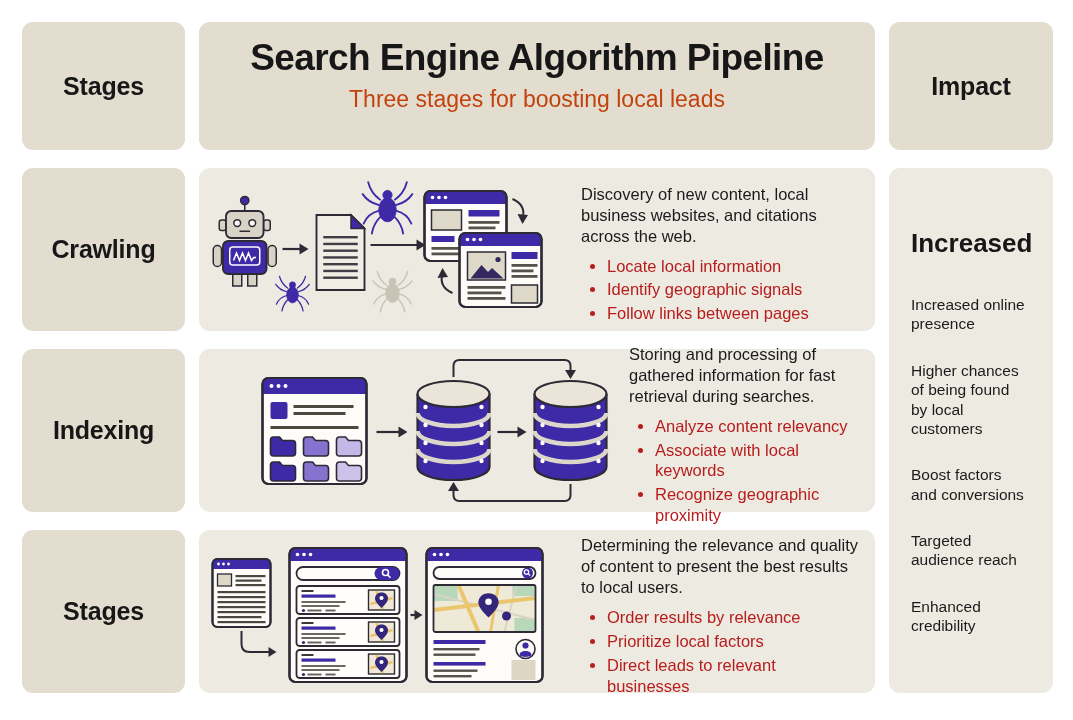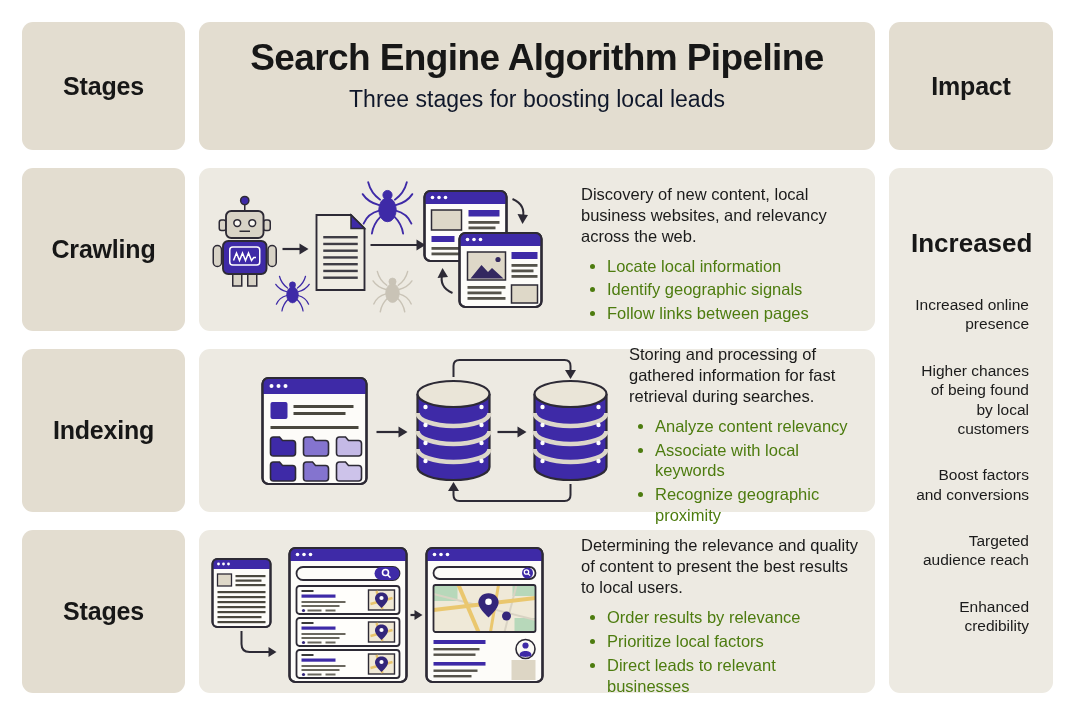--- a/index.html
+++ b/index.html
@@ -16,38 +16,38 @@
     column-gap:14px; row-gap:18px;
     padding:22px 20px 0 22px;
   }
   .panel { border-radius:11px; }
   .panel.dark  { background:#e3ddd0; }
   .panel.light { background:#edeae2; }
   .hdr-cell { display:flex; align-items:center; justify-content:center; }
   .hdr-label { font-size:25px; font-weight:700; letter-spacing:-0.2px; }
   .title-box { grid-column:2; grid-row:1; text-align:center; padding-top:15px; }
   .title-box h1 { margin:0; font-size:37px; font-weight:700; letter-spacing:-0.6px; }
-  .title-box p  { margin:7px 0 0 0; font-size:23px; font-weight:400; color:#0f172a; }
+  .title-box p  { margin:7px 0 0 0; font-size:23px; font-weight:400; color:#c2410c; }
   .stages-hdr   { grid-column:1; grid-row:1; }
   .impact-hdr   { grid-column:3; grid-row:1; }
   .stage-label-1 { grid-column:1; grid-row:2;align-items:center; }
   .stage-label-2 { grid-column:1; grid-row:3; }
   .stage-label-3 { grid-column:1; grid-row:4; }
   .stage-row-1 { grid-column:2; grid-row:2; }
   .stage-row-2 { grid-column:2; grid-row:3;padding-left:48px; }
   .stage-row-3 { grid-column:2; grid-row:4; }
   .stage-row { display:flex; align-items:center; }
   .stage-row svg { flex:0 0 368px; height:161px; margin-left:4px; }
   .stage-text { flex:1; padding:12px 14px 0 10px; }
   .stage-desc { margin:0 0 9px 0; font-size:16.5px; line-height:1.27; color:#1b1b1b; }
   .stage-bullets { margin:0; padding-left:26px; }
-  .stage-bullets li { font-size:16.5px; line-height:1.27; margin-bottom:3px; color:#4d7c0f; }
+  .stage-bullets li { font-size:16.5px; line-height:1.27; margin-bottom:3px; color:#b91c1c; }
   .visibility-box { grid-column:3; grid-row:2 / 5; padding:60px 24px 0 22px; }
   .visibility-heading { margin:0 0 36px 0; font-size:26px; font-weight:700; text-align:center; }
-  .impact-item { font-size:15.5px; line-height:1.25; margin:0 0 27px 0; max-width:122px; color:#1b1b1b;text-align:right; }
+  .impact-item { font-size:15.5px; line-height:1.25; margin:0 0 27px 0; max-width:122px; color:#1b1b1b; }
 </style>
 </head>
 <body>
 
 <div class="canvas">
 
   <div class="panel dark hdr-cell stages-hdr">
     <span class="hdr-label">Stages</span>
   </div>
   <div class="panel dark title-box">
@@ -211,21 +211,21 @@
       </g>
 
       <g fill="none" stroke="#2d2a35" stroke-width="2">
         <path d="M308,30 Q322,36 318,50"></path>
         <polygon points="313,45 323.5,46 318,55" fill="#2d2a35" stroke="none"></polygon>
         <path d="M248,124 Q234,118 238,104"></path>
         <polygon points="233,109 243.5,108 238,99" fill="#2d2a35" stroke="none"></polygon>
       </g>
     </svg>
     <div class="stage-text">
-      <p class="stage-desc">Discovery of new content, local business websites, and relevancy across the web.</p>
+      <p class="stage-desc">Discovery of new content, local business websites, and citations across the web.</p>
       <ul class="stage-bullets">
         <li>Locate local information</li>
         <li>Identify geographic signals</li>
         <li>Follow links between pages</li>
       </ul>
     </div>
   </div>
 
   <div class="panel light stage-row stage-row-2">
     <svg viewBox="0 0 365 161">

